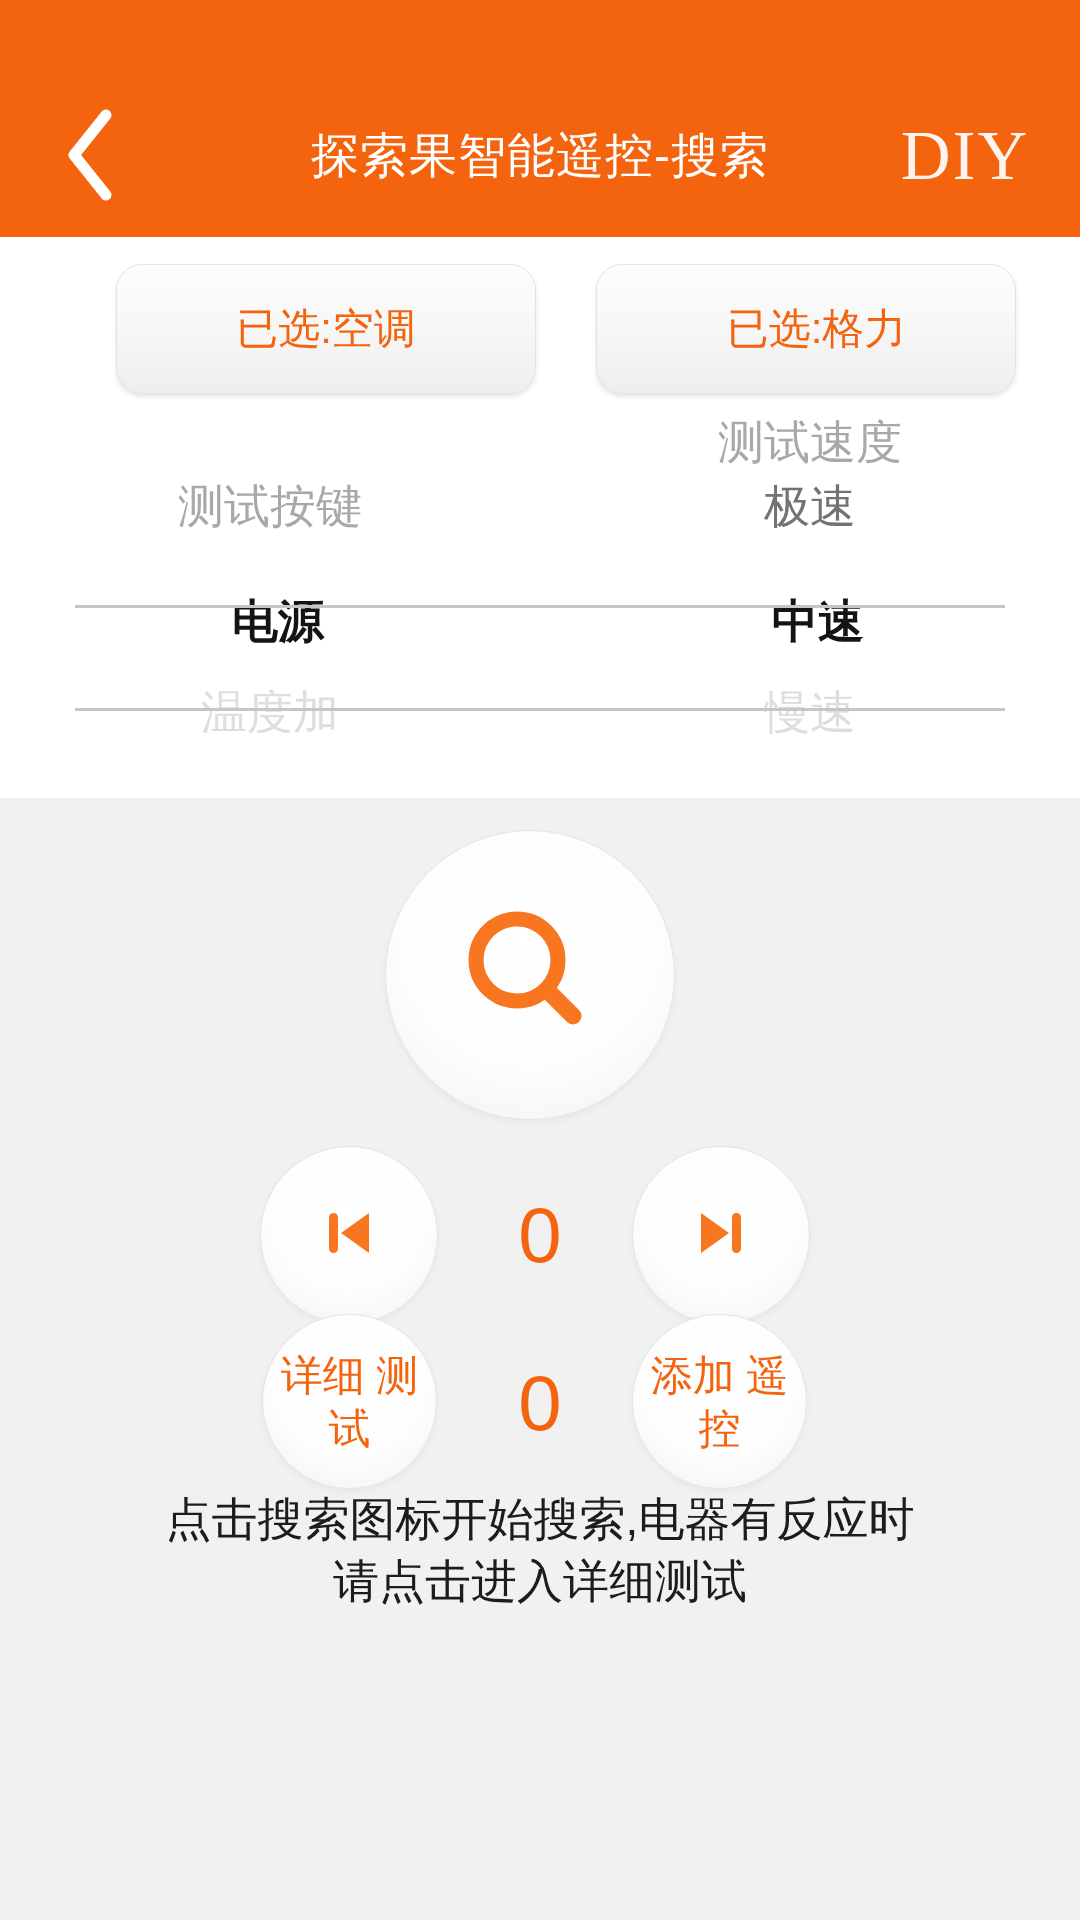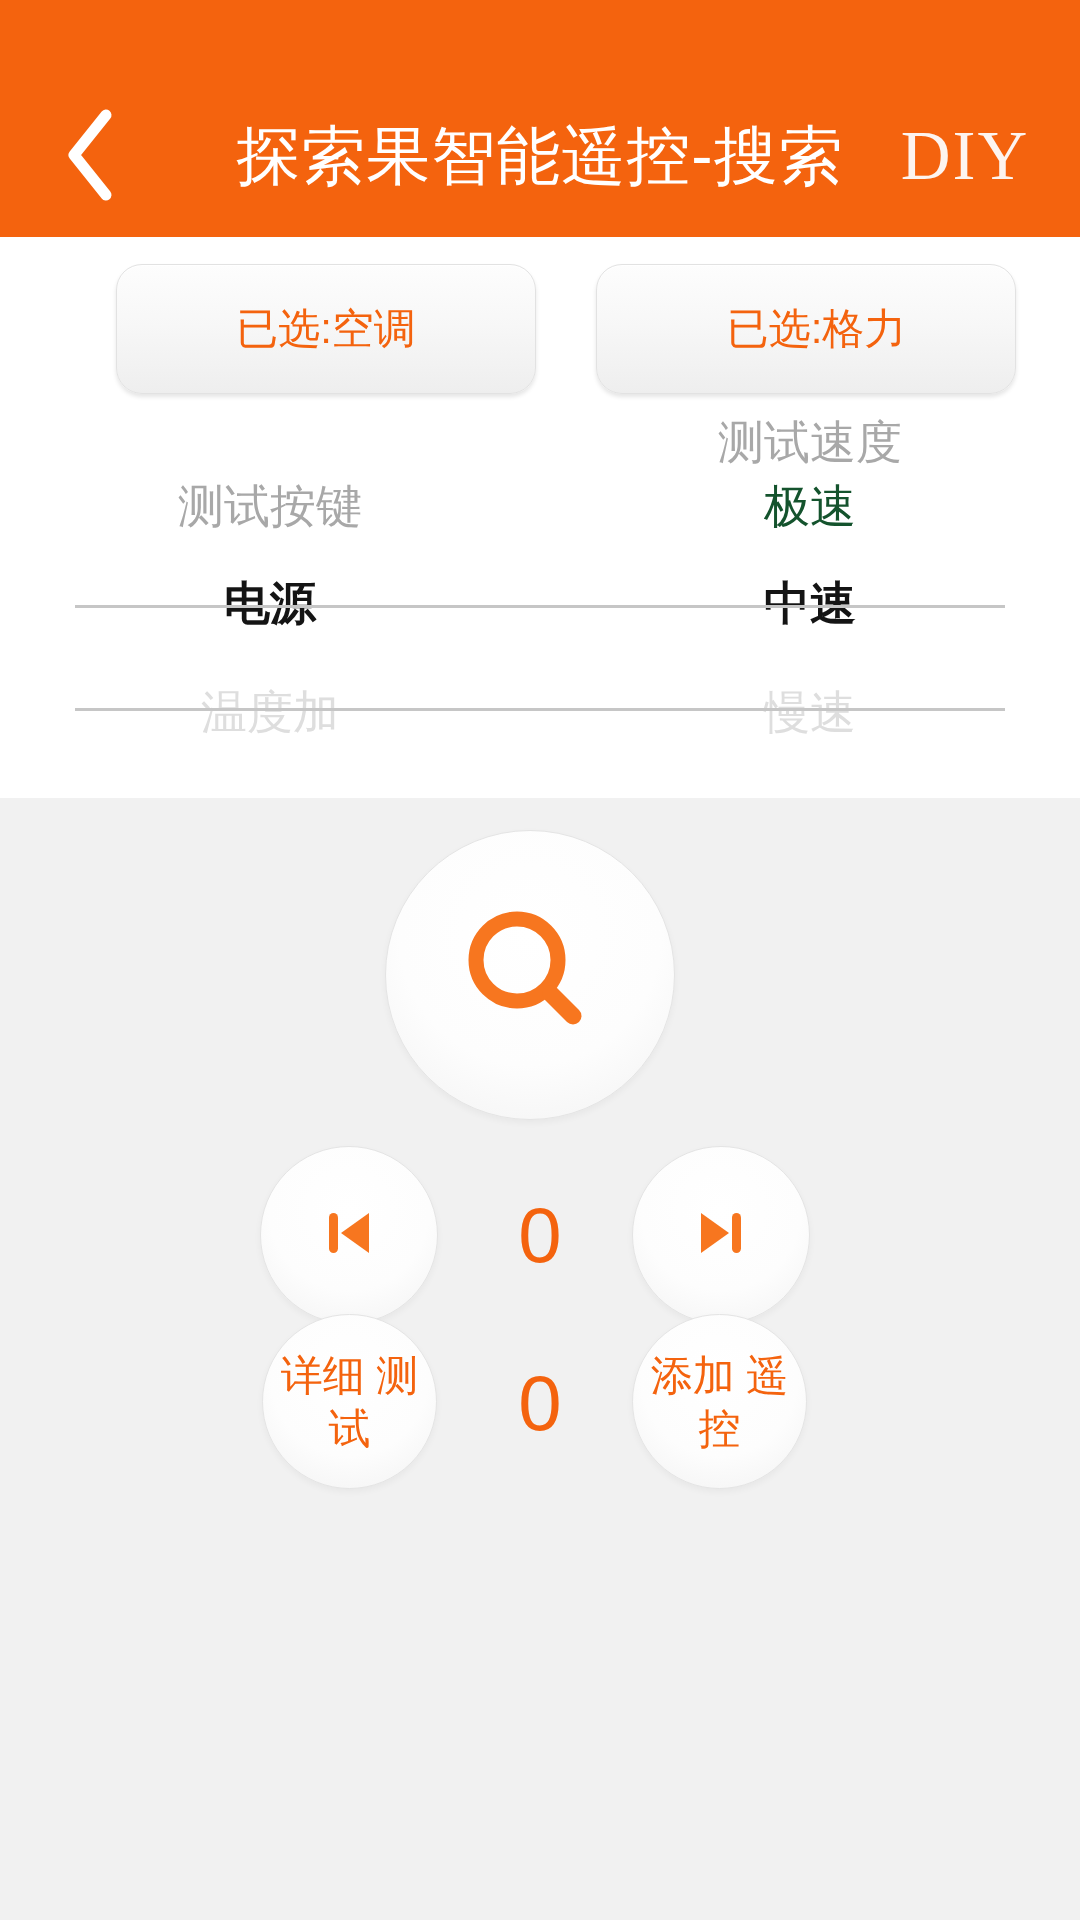--- a/index.html
+++ b/index.html
@@ -18,21 +18,21 @@
     background:#f4630e;
   }
   .back-btn {
     position:absolute; left:40px; top:95px; width:100px; height:120px;
     display:flex; align-items:center; justify-content:center;
   }
   .back-btn svg { display:block; }
   .header-title {
     position:absolute; left:0; top:96px; width:1080px;
     text-align:center; color:#ffffff;
-    font-size:64px; font-weight:400; line-height:120px;
+    font-size:48px; font-weight:400; line-height:120px;
     letter-spacing:1px;
   }
   .diy-btn {
     position:absolute; right:30px; top:96px; width:170px; height:120px;
     display:flex; align-items:center; justify-content:center;
     color:#fdf4ef; font-family:"Liberation Serif","DejaVu Serif",serif;
     font-size:69px; letter-spacing:2px; line-height:1;
   }
 
   
@@ -57,23 +57,23 @@
   .pcol { position:absolute; top:0; width:540px; height:386px; }
   .pcol.left  { left:0; }
   .pcol.right { left:540px; }
   .prow {
     position:absolute; left:0; width:540px; height:103px;
     display:flex; align-items:center; justify-content:center;
     font-size:46px; line-height:1; white-space:nowrap;
   }
   .prow.r0 { top:-22px; }
   .prow.r1 { top:42px;  }
-  .prow.r2 { top:139px; }
+  .prow.r2 { top:157px;margin-left:8px; }
   .prow.r3 { top:248px; }
-  .far   { color:#14532d; }
+  .far   { color:#737373; }
   .near  { color:#a8a8a8; }
   .cur   { color:#141414; font-weight:bold; }
   .dim   { color:#dedede; }
   .pline {
     position:absolute; left:75px; width:930px; height:3px;
     background:#c6c6c6;
   }
   .pline.top    { top:193px; }
   .pline.bottom { top:296px; }
 
@@ -195,15 +195,19 @@
     <div class="circ circ-detail">
       <span class="circ-label">
         <span>详细</span>
         <span>测试</span>
       </span>
     </div>
 
     <div class="counter top">0</div>
     <div class="counter bottom">0</div>
 
+    <div class="hint">
+      <span>点击搜索图标开始搜索,电器有反应时</span>
+      <span>请点击进入详细测试</span>
+    </div>
 
   </div>
 </div>
 
 </body></html>

